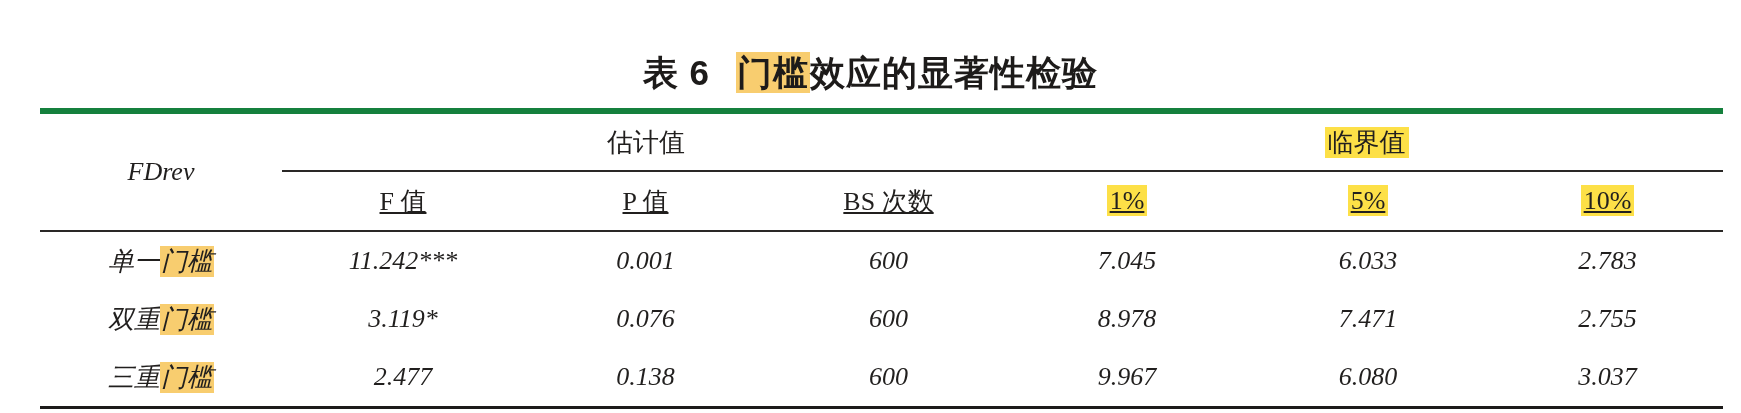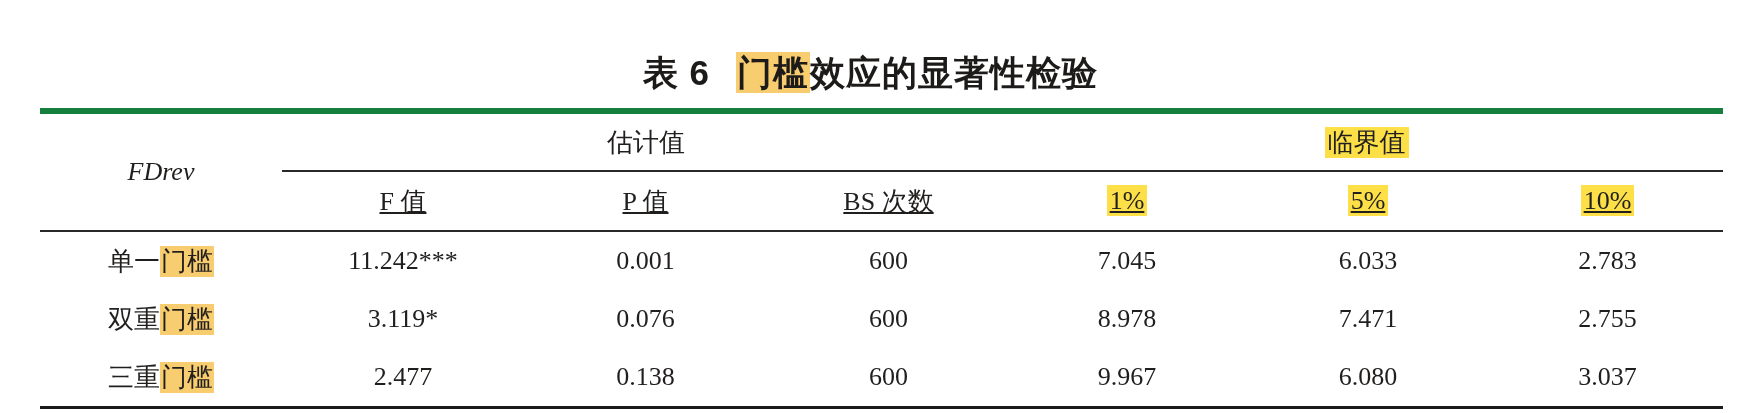--- a/index.html
+++ b/index.html
@@ -57,21 +57,21 @@
   table.stat-table td {
     font-weight: normal;
     text-align: center;
     vertical-align: middle;
     padding: 0;
     white-space: nowrap;
     overflow: visible;
   }
   tr.group-row th { height: 56px; }
   tr.sub-row th   { height: 58px; text-decoration: underline; }
-  tbody tr td     { height: 58px; }
+  tbody tr td     { height: 58px; font-style: italic; }
   
   th.group { border-bottom: 2px solid #2a2826; }
   
   th.var-name, tr.sub-row th { border-bottom: 2px solid #2a2826; }
   .italic {
     font-style: italic;
     font-family: "Liberation Serif", "DejaVu Serif", serif;
   }
 </style>
 </head>

